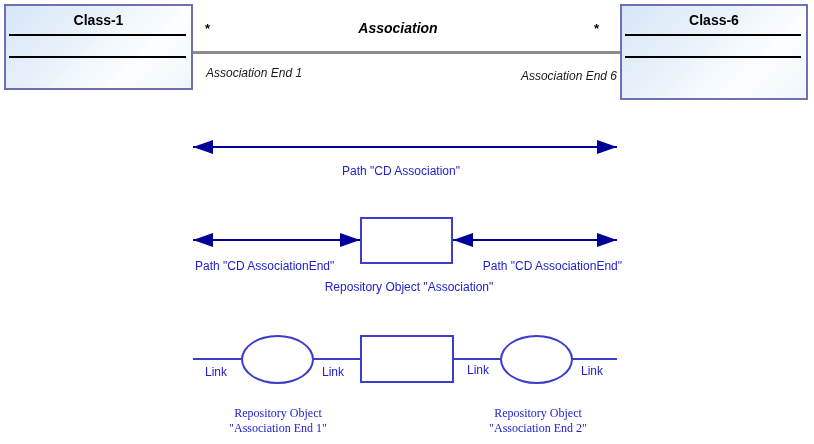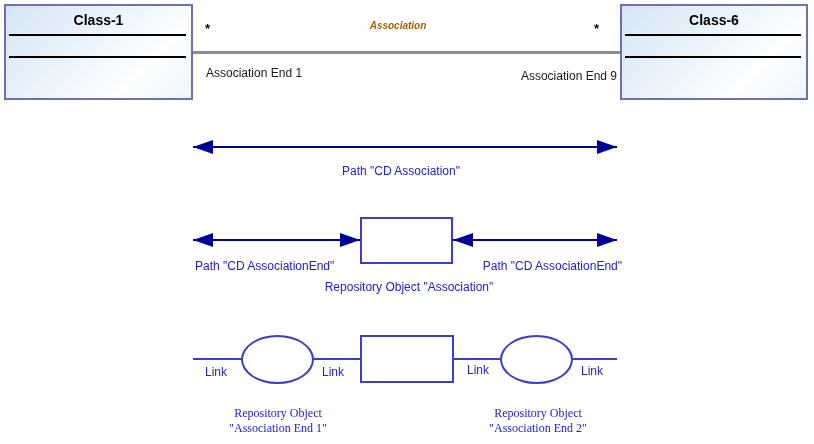--- a/index.html
+++ b/index.html
@@ -26,27 +26,27 @@
   }
   .compartment-sep{
     position:absolute;
     left:3px;right:5px;height:0;
     border-top:2px solid #000;
   }
   
   .assoc-line{position:absolute;background:#8c8c8c;}
   
   .lbl{position:absolute;font-size:12px;white-space:nowrap;}
-  .black{color:#1a1a1a;}
+  .black{color:#1a1a1a;font-style:italic;}
   .blue{color:#2222cc;}
   .assoc-name{
     position:absolute;
     text-align:center;
     font-weight:bold;font-style:italic;
-    font-size:10px;color:#a16207;
+    font-size:14px;color:#000000;
   }
   .mult{position:absolute;font-size:13px;font-weight:bold;color:#000;}
   
   .arrow-line{position:absolute;height:2px;background:#000099;}
   .arrow-head{position:absolute;width:0;height:0;border-top:7px solid transparent;border-bottom:7px solid transparent;}
   .head-left{border-right:20px solid #000099;}
   .head-right{border-left:20px solid #000099;}
   
   .blue-rect{
     position:absolute;box-sizing:border-box;
@@ -59,41 +59,41 @@
   .blue-line{position:absolute;height:2px;background:#3d3dcc;}
   .center-lbl{position:absolute;text-align:center;font-size:12px;color:#2222cc;white-space:nowrap;}
   .two-line{line-height:15px;font-family:Liberation Serif, serif;}
   .right-align{text-align:right;}
 </style>
 </head>
 <body>
 
 <div id="canvas">
 
-  <div class="class-box" style="left:4px;top:4px;width:189px;height:96px">
+  <div class="class-box" style="left:4px;top:4px;width:189px;height:86px">
     <div class="class-title">Class-1</div>
     <div class="compartment-sep" style="top:28px"></div>
     <div class="compartment-sep" style="top:50px"></div>
   </div>
 
   <div class="class-box" style="left:620px;top:4px;width:188px;height:96px">
     <div class="class-title">Class-6</div>
     <div class="compartment-sep" style="top:28px"></div>
     <div class="compartment-sep" style="top:50px"></div>
   </div>
 
   <div class="assoc-line" style="left:193px;top:51px;width:427px;height:3px"></div>
 
   <div class="mult" style="left:205px;top:21px">*</div>
   <div class="mult" style="left:594px;top:21px">*</div>
 
   <div class="assoc-name" style="left:186px;top:20px;width:424px">Association</div>
 
   <div class="lbl black" style="left:206px;top:66px">Association End 1</div>
-  <div class="lbl black right-align" style="left:455px;top:69px;width:162px">Association End 9</div>
+  <div class="lbl black right-align" style="left:455px;top:69px;width:162px">Association End 6</div>
 
   <div class="arrow-line" style="left:193px;top:146px;width:424px"></div>
   <div class="arrow-head head-left" style="left:193px;top:140px"></div>
   <div class="arrow-head head-right" style="left:597px;top:140px"></div>
   <div class="center-lbl" style="left:186px;top:164px;width:430px">Path "CD Association"</div>
 
   <div class="arrow-line" style="left:193px;top:239px;width:167px"></div>
   <div class="arrow-head head-left" style="left:193px;top:233px"></div>
   <div class="arrow-head head-right" style="left:340px;top:233px"></div>
 

